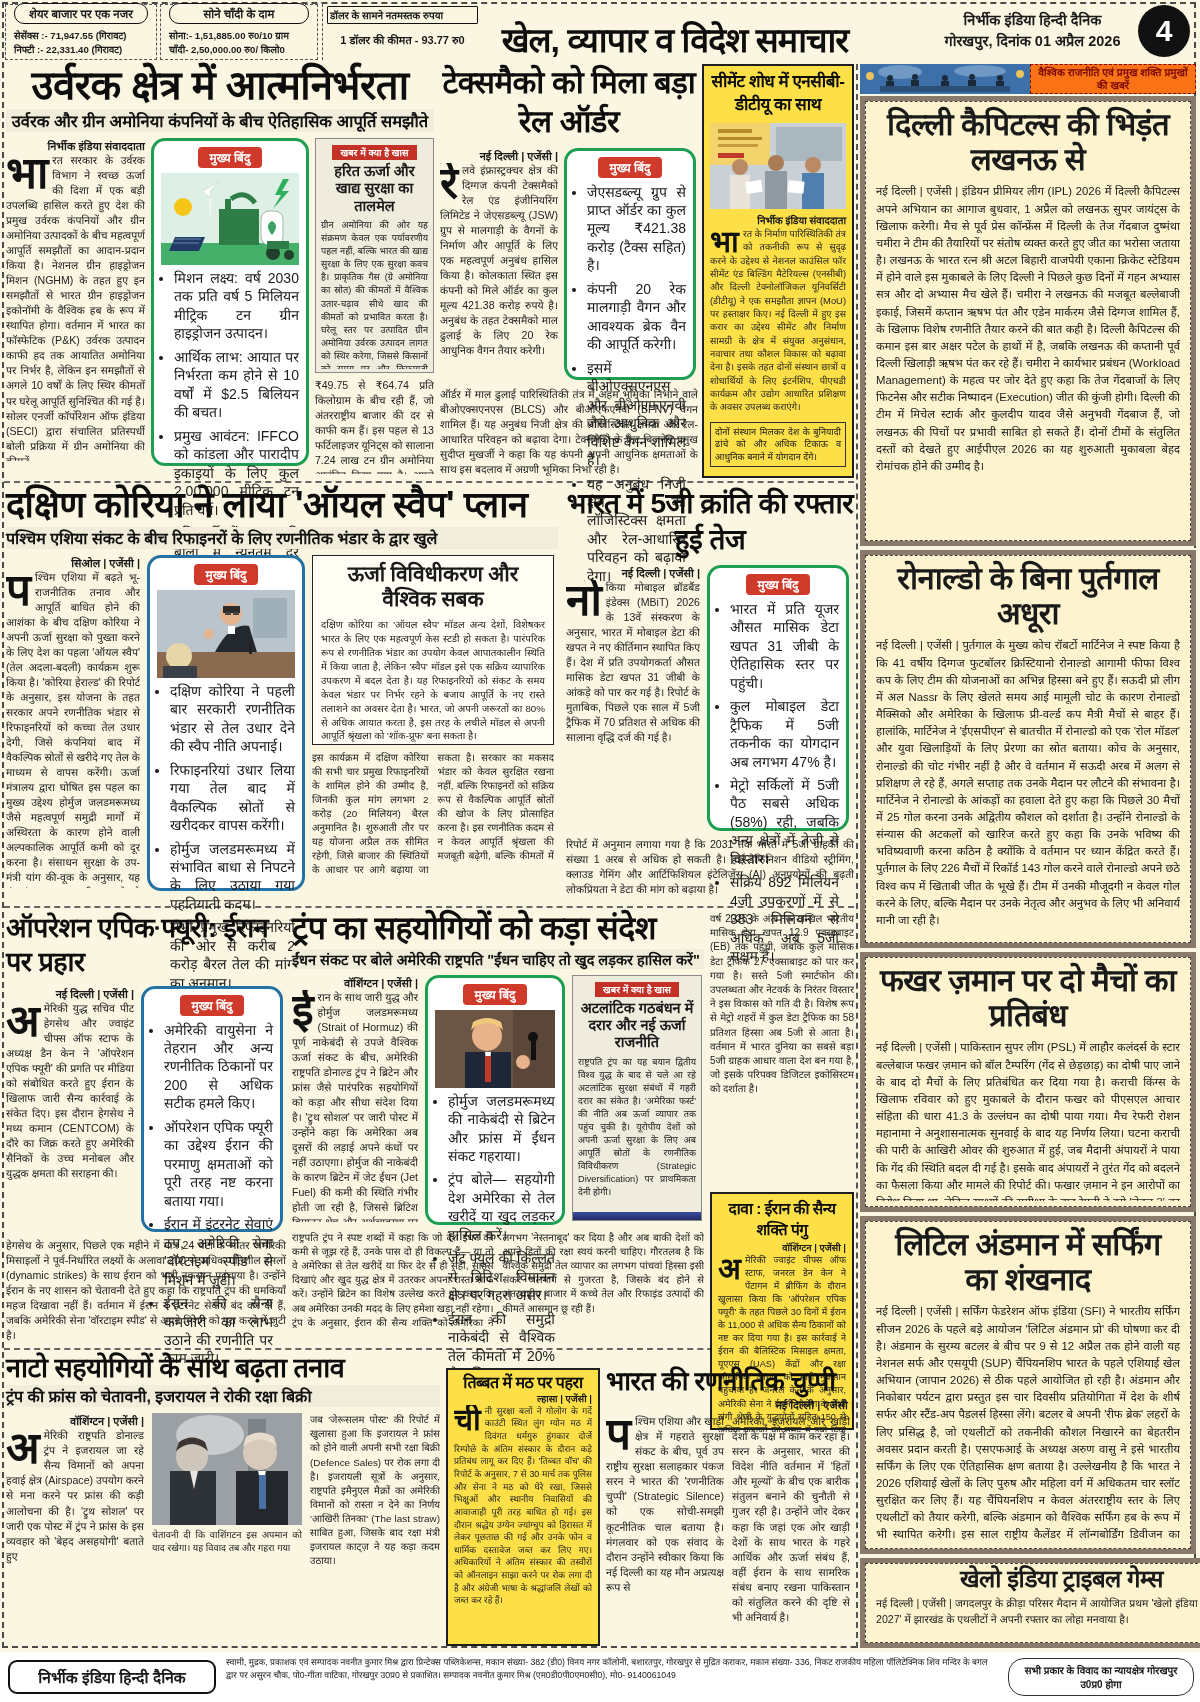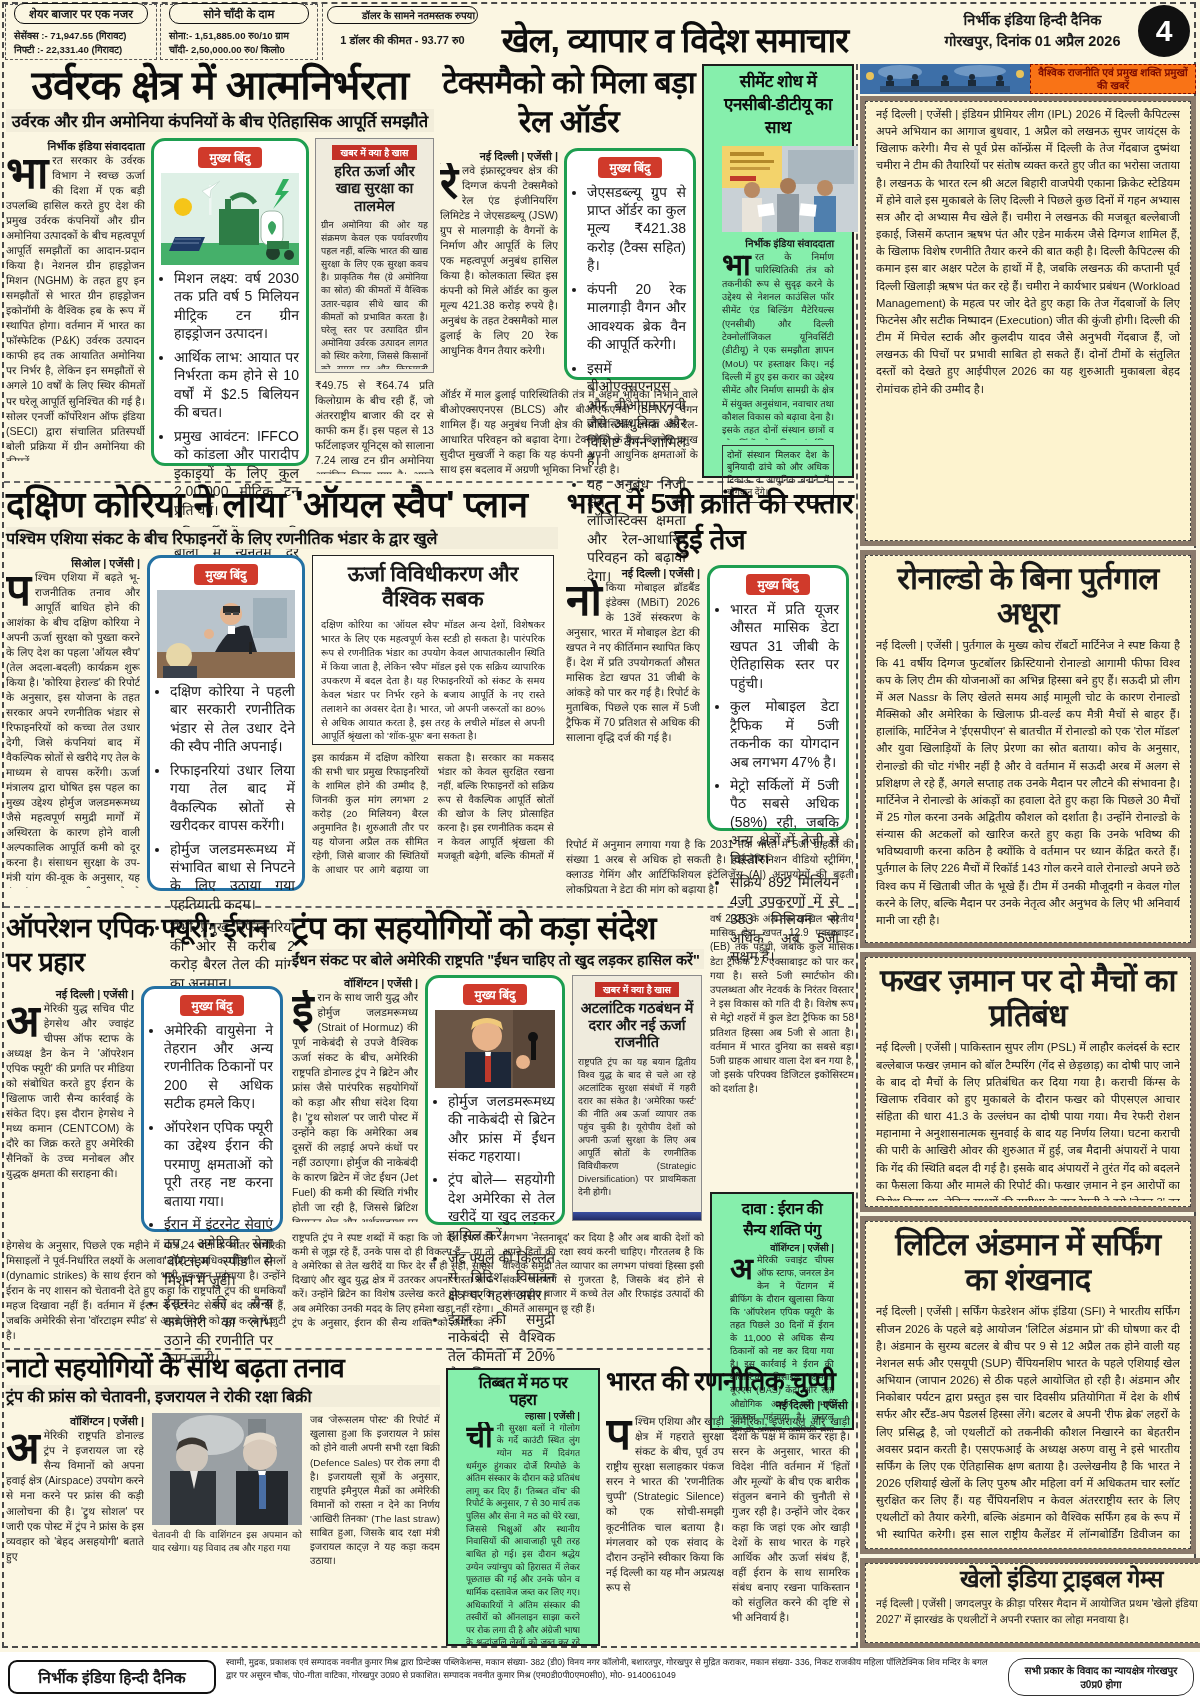--- a/index.html
+++ b/index.html
@@ -40,21 +40,21 @@
   
   .hlbox{background:#efebdd;border:1px solid #8a8a8a;text-align:center;padding:3px 5px;box-sizing:border-box;}
   .hltag{background:#c43127;color:#fff;font-size:9.5px;font-weight:bold;padding:1px 8px;display:inline-block;}
   .hlbox h4{font-size:14.5px;margin:3px 0 4px;line-height:1.2;}
   .hlbox .body{font-size:9.2px;}
   .navybar{height:8px;background:linear-gradient(#3a4fa0,#222c66);margin:4px -5px -3px;}
 
   .analysis{background:#fffdf4;border:1.5px solid #222;padding:4px 8px;box-sizing:border-box;}
   .analysis h4{font-family:"Liberation Serif","DejaVu Serif",serif;font-size:21px;text-align:center;margin:2px 0 6px;line-height:1.2;}
 
-  .solidbox{border:2.5px solid #1d1d1d;padding:5px 18px;box-sizing:border-box;background:#86efac;}
+  .solidbox{border:2.5px solid #1d1d1d;padding:5px 6px;box-sizing:border-box;background:#fde047;}
 
   
   .sbox{background:#fdf3cf;border:5px solid #8a7a6b;box-sizing:border-box;}
   .sin{border:1.5px dashed #444;height:100%;box-sizing:border-box;padding:4px 10px;overflow:hidden;}
   .sbox h2{text-align:center;font-size:31px;margin:2px 0 6px;line-height:1.12;letter-spacing:-0.5px;font-weight:bold;}
   .sbody{font-size:11.3px;line-height:1.52;text-align:justify;overflow:hidden;}
   .banner-label{background:#f97316;color:#7c0a00;font-weight:bold;font-size:10.4px;line-height:1.25;
                 display:flex;align-items:center;text-align:center;padding:8px 4px;border:1px dashed #7c0a00;box-sizing:border-box;}
 
   
@@ -77,21 +77,21 @@
     <div class="tbpill">शेयर बाजार पर एक नजर</div>
     <div class="tbline" style="font-size:9.6px;">सेसेंक्स :- 71,947.55 (गिरावट)</div>
     <div class="tbline" style="font-size:9.6px;">निफ्टी :- 22,331.40 (गिरावट)</div>
   </div>
   <div class="abs tbbox" style="left:160px;top:4px;width:158px;height:56px;">
     <div class="tbpill">सोने चाँदी के दाम</div>
     <div class="tbline" style="font-size:9.6px;">सोना:- 1,51,885.00 रु0/10 ग्राम</div>
     <div class="tbline" style="font-size:9.6px;">चाँदी- 2,50,000.00 रु0/ किलो0</div>
   </div>
   <div class="abs" style="left:322px;top:4px;width:160px;height:56px;border-left:1.5px dashed #555;padding:2px 4px;box-sizing:border-box;">
-    <div style="border:1.4px solid #111;border-radius:9px;font-weight:bold;font-size:10px;text-align:right;padding:1px 2px;background:#fbf6e2;">डॉलर के सामने नतमस्तक रुपया</div>
+    <div style="border:1.4px solid #111;border-radius:1px;font-weight:bold;font-size:10px;text-align:left;padding:1px 2px;background:#fbf6e2;">डॉलर के सामने नतमस्तक रुपया</div>
     <div class="tbline" style="font-size:11px;margin-top:9px;text-align:center;">1 डॉलर की कीमत - 93.77 रु0</div>
   </div>
   <div class="abs section-title" style="left:495px;top:16px;width:360px;text-align:center;">खेल, व्यापार व विदेश समाचार</div>
   <div class="abs mast" style="left:940px;top:10px;width:185px;">
     <div>निर्भीक इंडिया हिन्दी दैनिक</div>
     <div>गोरखपुर, दिनांक 01 अप्रैल 2026</div>
   </div>
   <div class="abs pagenum" style="left:1138px;top:5px;">4</div>
 
   <div class="abs hsep" style="left:4px;top:481px;width:850px;"></div>
@@ -414,20 +414,21 @@
         <circle cx="140" cy="14" r="3"></circle>
           <rect x="136" y="17" width="8" height="11"></rect>
       </g>
       <rect x="20" y="22" width="130" height="6" fill="#2c4f78"></rect>
     </svg>
     <div class="banner-label" style="width:166px;">वैश्विक राजनीति एवं प्रमुख शक्ति प्रमुखों की खबरें</div>
   </div>
 
   <div class="abs sbox" style="left:860px;top:96px;width:336px;height:450px;">
     <div class="sin">
+      <h2>दिल्ली कैपिटल्स की भिड़ंत लखनऊ से</h2>
       <div class="sbody" style="height:352px;">नई दिल्ली | एजेंसी | इंडियन प्रीमियर लीग (IPL) 2026 में दिल्ली कैपिटल्स अपने अभियान का आगाज बुधवार, 1 अप्रैल को लखनऊ सुपर जायंट्स के खिलाफ करेगी। मैच से पूर्व प्रेस कॉन्फ्रेंस में दिल्ली के तेज गेंदबाज दुष्मंथा चमीरा ने टीम की तैयारियों पर संतोष व्यक्त करते हुए जीत का भरोसा जताया है। लखनऊ के भारत रत्न श्री अटल बिहारी वाजपेयी एकाना क्रिकेट स्टेडियम में होने वाले इस मुकाबले के लिए दिल्ली ने पिछले कुछ दिनों में गहन अभ्यास सत्र और दो अभ्यास मैच खेले हैं। चमीरा ने लखनऊ की मजबूत बल्लेबाजी इकाई, जिसमें कप्तान ऋषभ पंत और एडेन मार्करम जैसे दिग्गज शामिल हैं, के खिलाफ विशेष रणनीति तैयार करने की बात कही है। दिल्ली कैपिटल्स की कमान इस बार अक्षर पटेल के हाथों में है, जबकि लखनऊ की कप्तानी पूर्व दिल्ली खिलाड़ी ऋषभ पंत कर रहे हैं। चमीरा ने कार्यभार प्रबंधन (Workload Management) के महत्व पर जोर देते हुए कहा कि तेज गेंदबाजों के लिए फिटनेस और सटीक निष्पादन (Execution) जीत की कुंजी होगी। दिल्ली की टीम में मिचेल स्टार्क और कुलदीप यादव जैसे अनुभवी गेंदबाज हैं, जो लखनऊ की पिचों पर प्रभावी साबित हो सकते हैं। दोनों टीमों के संतुलित दस्तों को देखते हुए आईपीएल 2026 का यह शुरुआती मुकाबला बेहद रोमांचक होने की उम्मीद है।</div>
     </div>
   </div>
 
   <div class="abs sbox" style="left:860px;top:550px;width:336px;height:398px;">
     <div class="sin">
       <h2>रोनाल्डो के बिना पुर्तगाल अधूरा</h2>
       <div class="sbody" style="height:300px;">नई दिल्ली | एजेंसी | पुर्तगाल के मुख्य कोच रॉबर्टो मार्टिनेज ने स्पष्ट किया है कि 41 वर्षीय दिग्गज फुटबॉलर क्रिस्टियानो रोनाल्डो आगामी फीफा विश्व कप के लिए टीम की योजनाओं का अभिन्न हिस्सा बने हुए हैं। सऊदी प्रो लीग में अल Nassr के लिए खेलते समय आई मामूली चोट के कारण रोनाल्डो मैक्सिको और अमेरिका के खिलाफ प्री-वर्ल्ड कप मैत्री मैचों से बाहर हैं। हालांकि, मार्टिनेज ने 'ईएसपीएन' से बातचीत में रोनाल्डो को एक 'रोल मॉडल' और युवा खिलाड़ियों के लिए प्रेरणा का स्रोत बताया। कोच के अनुसार, रोनाल्डो की चोट गंभीर नहीं है और वे वर्तमान में सऊदी अरब में अलग से प्रशिक्षण ले रहे हैं, अगले सप्ताह तक उनके मैदान पर लौटने की संभावना है। मार्टिनेज ने रोनाल्डो के आंकड़ों का हवाला देते हुए कहा कि पिछले 30 मैचों में 25 गोल करना उनके अद्वितीय कौशल को दर्शाता है। उन्होंने रोनाल्डो के संन्यास की अटकलों को खारिज करते हुए कहा कि उनके भविष्य की भविष्यवाणी करना कठिन है क्योंकि वे वर्तमान पर ध्यान केंद्रित करते हैं। पुर्तगाल के लिए 226 मैचों में रिकॉर्ड 143 गोल करने वाले रोनाल्डो अपने छठे विश्व कप में खिताबी जीत के भूखे हैं। टीम में उनकी मौजूदगी न केवल गोल करने के लिए, बल्कि मैदान पर उनके नेतृत्व और अनुभव के लिए भी अनिवार्य मानी जा रही है।</div>
     </div>
   </div>

